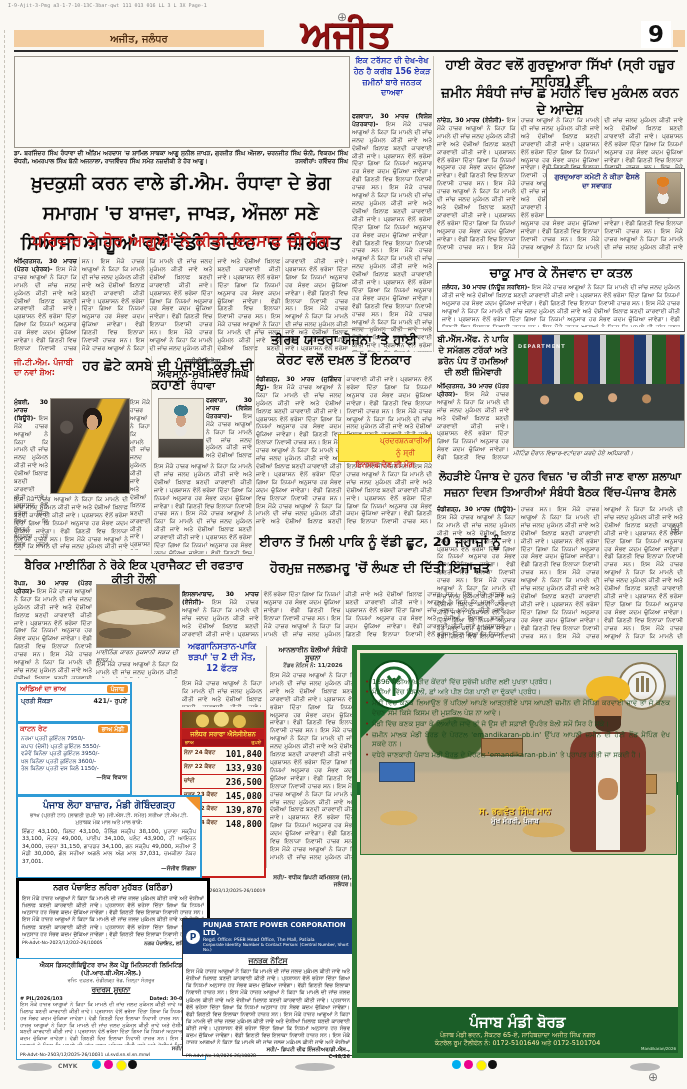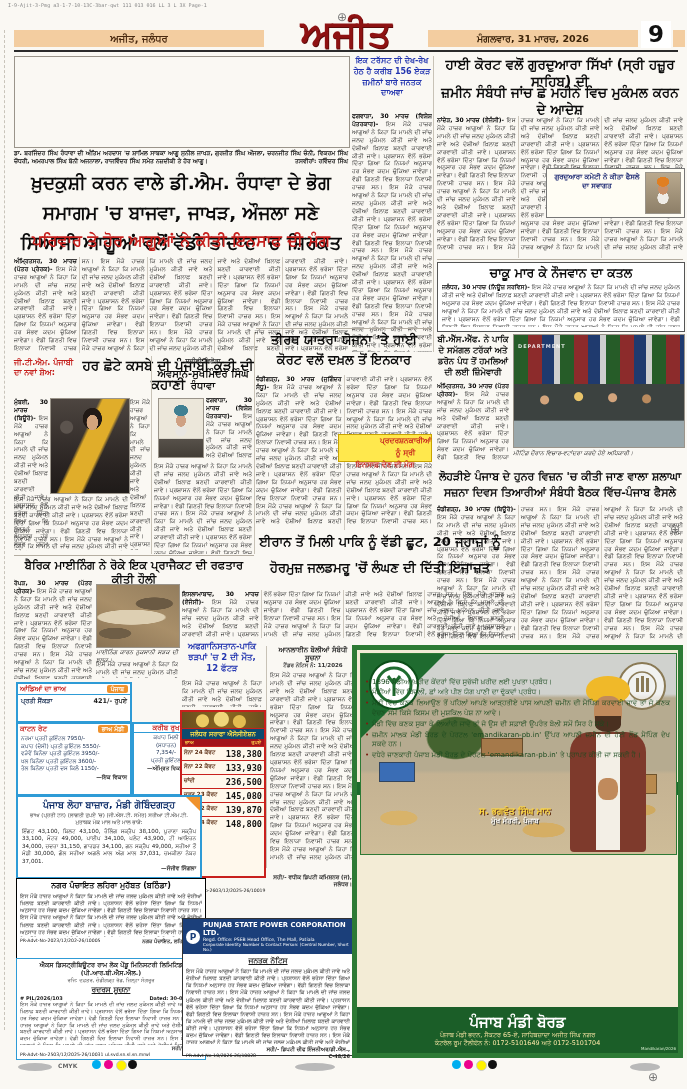--- a/index.html
+++ b/index.html
@@ -84,21 +84,21 @@
   .truck{position:absolute;border:1px solid rgba(40,30,10,.5);}
   .glabel{position:absolute;font-size:5px;letter-spacing:1px;color:rgba(255,255,255,.85);font-weight:bold;}
   
   .mbox{border:2px solid #2e9bd6;background:#fff;}
   .mhead{display:flex;justify-content:space-between;align-items:center;padding:1px 2px;}
   .mtitle{font-size:7px;font-weight:bold;color:#c51f1c;}
   .mtag{background:#f0922c;color:#fff;font-size:6px;font-weight:bold;padding:0 4px;border-radius:2px;}
   .mline{font-size:5.6px;line-height:1.35;color:#13294d;}
   
   .gold{border:2px solid #c8201d;background:#fff8ec;}
-  .goldtitle{background:#0c4a6e;color:#ffe24a;font-size:6.4px;font-weight:bold;text-align:center;padding:1px 0;}
+  .goldtitle{background:#b91c1c;color:#ffe24a;font-size:6.4px;font-weight:bold;text-align:center;padding:1px 0;}
   .goldsub{display:flex;justify-content:space-between;background:#a3131a;color:#ffd34d;font-size:5px;font-weight:bold;padding:0 3px;}
   .grow{display:flex;justify-content:space-between;border-top:1px solid #c8201d;padding:1.5px 2px;}
   .gl{font-size:5.6px;color:#5a2c12;font-weight:bold;}
   .gv{font-size:8.6px;font-weight:bold;color:#111;font-family:"DejaVu Sans Mono","Liberation Mono",monospace;}
   
   .notice{border:1px solid #555;background:#fff;padding:2px 3px;}
   .nhead{font-size:8px;font-weight:bold;text-align:center;color:#0a0a0a;}
   .nsub{font-size:6px;font-weight:bold;text-align:center;}
   .pr{font-size:4.6px;color:#222;}
   
@@ -119,21 +119,20 @@
 <div class="page">
 
   <div class="ab" style="left:8px;top:2px;width:520px;height:7px;font-size:5px;color:#888;font-family:'DejaVu Sans Mono',monospace;">I-9-Ajit-3-Pmg a3-1-7-10-13C-3bar-qwt   111 013 016   LL 3 L 3X   Page-1</div>
   <div class="reg" style="left:337px;top:10px;">⊕</div>
   <div class="reg" style="left:670px;top:522px;">⊕</div>
   <div class="reg" style="left:648px;top:1070px;">⊕</div>
   <div class="ab" style="left:4px;top:30px;width:1px;height:1000px;border-left:1px dashed #c9c4ba;"></div>
 
   <div class="ab peach" style="left:14px;top:30px;width:250px;height:17px;text-align:center;font-size:10px;font-weight:bold;color:#4a2a10;line-height:17px;">ਅਜੀਤ, ਜਲੰਧਰ</div>
   <div class="ab" style="left:268px;top:12px;width:156px;height:40px;text-align:center;font-size:37px;font-weight:900;color:#8e1212;text-shadow:0.6px 0.6px 0 #5c0a0a;">ਅਜੀਤ</div>
-  <div class="ab peach" style="left:428px;top:30px;width:210px;height:17px;text-align:center;font-size:9.5px;font-weight:bold;color:#3a2208;line-height:17px;">ਮੰਗਲਵਾਰ, 31 ਮਾਰਚ, 2026</div>
   <div class="ab" style="left:641px;top:21px;width:30px;height:27px;background:#fff;text-align:center;font-size:23px;font-weight:bold;color:#111;line-height:27px;">9</div>
   <div class="ab peach" style="left:673px;top:30px;width:12px;height:17px;"></div>
   <div class="ab" style="left:14px;top:50px;width:664px;height:2px;background:#2b2b2b;"></div>
 
   <div class="ab ph ph-group" style="left:14px;top:56px;width:334px;height:90px;"></div>
   <div class="ab cap" style="left:14px;top:149px;width:334px;height:17px;"><span>ਡਾ. ਬਰਜਿੰਦਰ ਸਿੰਘ ਰੰਧਾਵਾ ਦੀ ਅੰਤਿਮ ਅਰਦਾਸ 'ਚ ਸ਼ਾਮਿਲ ਸਾਬਕਾ ਆਗੂ ਸੁਨੀਲ ਜਾਖੜ, ਗੁਰਜੀਤ ਸਿੰਘ ਔਜਲਾ, ਚਰਨਜੀਤ ਸਿੰਘ ਚੰਨੀ, ਵਿਕਰਮ ਸਿੰਘ ਚੌਧਰੀ, ਅਮਰਪਾਲ ਸਿੰਘ ਬੋਨੀ ਅਜਨਾਲਾ, ਰਾਜਵਿੰਦਰ ਸਿੰਘ ਸਮੇਤ ਨਜ਼ਦੀਕੀ ਤੇ ਹੋਰ ਆਗੂ।</span> <span style="float:right">ਤਸਵੀਰਾਂ: ਰਵਿੰਦਰ ਸਿੰਘ</span></div>
   <div class="ab hl" style="left:14px;top:168px;width:334px;height:60px;font-size:18.5px;line-height:30px;">ਖ਼ੁਦਕੁਸ਼ੀ ਕਰਨ ਵਾਲੇ ਡੀ.ਐਮ. ਰੰਧਾਵਾ ਦੇ ਭੋਗ ਸਮਾਗਮ 'ਚ ਬਾਜਵਾ, ਜਾਖੜ, ਔਜਲਾ ਸਣੇ ਸਿਆਸੀ ਆਗੂਆਂ ਵਲੋਂ ਵੱਡੀ ਤਾਦਾਦ 'ਚ ਸ਼ਿਰਕਤ</div>
   <div class="ab hl red" style="left:14px;top:231px;width:334px;height:22px;font-size:16px;">ਪਰਿਵਾਰ ਤੇ ਹੋਰ ਆਗੂਆਂ ਨੇ ਕੀਤੀ ਇਨਸਾਫ ਦੀ ਮੰਗ</div>
   <div class="ab t cols5" style="left:14px;top:257px;width:334px;height:96px;"><b>ਅੰਮ੍ਰਿਤਸਰ, 30 ਮਾਰਚ (ਪੱਤਰ ਪ੍ਰੇਰਕ)-</b> <span>ਇਸ ਮੌਕੇ ਹਾਜ਼ਰ ਆਗੂਆਂ ਨੇ ਕਿਹਾ ਕਿ ਮਾਮਲੇ ਦੀ ਜਾਂਚ ਜਲਦ ਮੁਕੰਮਲ ਕੀਤੀ ਜਾਵੇ ਅਤੇ ਦੋਸ਼ੀਆਂ ਖ਼ਿਲਾਫ਼ ਬਣਦੀ ਕਾਰਵਾਈ ਕੀਤੀ ਜਾਵੇ। ਪ੍ਰਸ਼ਾਸਨ ਵੱਲੋਂ ਭਰੋਸਾ ਦਿੱਤਾ ਗਿਆ ਕਿ ਨਿਯਮਾਂ ਅਨੁਸਾਰ ਹਰ ਸੰਭਵ ਕਦਮ ਚੁੱਕਿਆ ਜਾਵੇਗਾ। ਵੱਡੀ ਗਿਣਤੀ ਵਿਚ ਇਲਾਕਾ ਨਿਵਾਸੀ ਹਾਜ਼ਰ ਸਨ। ਇਸ ਮੌਕੇ ਹਾਜ਼ਰ ਆਗੂਆਂ ਨੇ ਕਿਹਾ ਕਿ ਮਾਮਲੇ ਦੀ ਜਾਂਚ ਜਲਦ ਮੁਕੰਮਲ ਕੀਤੀ ਜਾਵੇ ਅਤੇ ਦੋਸ਼ੀਆਂ ਖ਼ਿਲਾਫ਼ ਬਣਦੀ ਕਾਰਵਾਈ ਕੀਤੀ ਜਾਵੇ। ਪ੍ਰਸ਼ਾਸਨ ਵੱਲੋਂ ਭਰੋਸਾ ਦਿੱਤਾ ਗਿਆ ਕਿ ਨਿਯਮਾਂ ਅਨੁਸਾਰ ਹਰ ਸੰਭਵ ਕਦਮ ਚੁੱਕਿਆ ਜਾਵੇਗਾ। ਵੱਡੀ ਗਿਣਤੀ ਵਿਚ ਇਲਾਕਾ ਨਿਵਾਸੀ ਹਾਜ਼ਰ ਸਨ। ਇਸ ਮੌਕੇ ਹਾਜ਼ਰ ਆਗੂਆਂ ਨੇ ਕਿਹਾ ਕਿ ਮਾਮਲੇ ਦੀ ਜਾਂਚ ਜਲਦ ਮੁਕੰਮਲ ਕੀਤੀ ਜਾਵੇ ਅਤੇ ਦੋਸ਼ੀਆਂ ਖ਼ਿਲਾਫ਼ ਬਣਦੀ ਕਾਰਵਾਈ ਕੀਤੀ ਜਾਵੇ। ਪ੍ਰਸ਼ਾਸਨ ਵੱਲੋਂ ਭਰੋਸਾ ਦਿੱਤਾ ਗਿਆ ਕਿ ਨਿਯਮਾਂ ਅਨੁਸਾਰ ਹਰ ਸੰਭਵ ਕਦਮ ਚੁੱਕਿਆ ਜਾਵੇਗਾ। ਵੱਡੀ ਗਿਣਤੀ ਵਿਚ ਇਲਾਕਾ ਨਿਵਾਸੀ ਹਾਜ਼ਰ ਸਨ। ਇਸ ਮੌਕੇ ਹਾਜ਼ਰ ਆਗੂਆਂ ਨੇ ਕਿਹਾ ਕਿ ਮਾਮਲੇ ਦੀ ਜਾਂਚ ਜਲਦ ਮੁਕੰਮਲ ਕੀਤੀ ਜਾਵੇ ਅਤੇ ਦੋਸ਼ੀਆਂ ਖ਼ਿਲਾਫ਼ ਬਣਦੀ ਕਾਰਵਾਈ ਕੀਤੀ ਜਾਵੇ। ਪ੍ਰਸ਼ਾਸਨ ਵੱਲੋਂ ਭਰੋਸਾ ਦਿੱਤਾ ਗਿਆ ਕਿ ਨਿਯਮਾਂ ਅਨੁਸਾਰ ਹਰ ਸੰਭਵ ਕਦਮ ਚੁੱਕਿਆ ਜਾਵੇਗਾ। ਵੱਡੀ ਗਿਣਤੀ ਵਿਚ ਇਲਾਕਾ ਨਿਵਾਸੀ ਹਾਜ਼ਰ ਸਨ। ਇਸ ਮੌਕੇ ਹਾਜ਼ਰ ਆਗੂਆਂ ਨੇ ਕਿਹਾ ਕਿ ਮਾਮਲੇ ਦੀ ਜਾਂਚ ਜਲਦ ਮੁਕੰਮਲ ਕੀਤੀ ਜਾਵੇ ਅਤੇ ਦੋਸ਼ੀਆਂ ਖ਼ਿਲਾਫ਼ ਬਣਦੀ ਕਾਰਵਾਈ ਕੀਤੀ ਜਾਵੇ। ਪ੍ਰਸ਼ਾਸਨ ਵੱਲੋਂ ਭਰੋਸਾ ਦਿੱਤਾ ਗਿਆ ਕਿ ਨਿਯਮਾਂ ਅਨੁਸਾਰ ਹਰ ਸੰਭਵ ਕਦਮ ਚੁੱਕਿਆ ਜਾਵੇਗਾ। ਵੱਡੀ ਗਿਣਤੀ ਵਿਚ ਇਲਾਕਾ ਨਿਵਾਸੀ ਹਾਜ਼ਰ ਸਨ। ਇਸ ਮੌਕੇ ਹਾਜ਼ਰ ਆਗੂਆਂ ਨੇ ਕਿਹਾ ਕਿ ਮਾਮਲੇ ਦੀ ਜਾਂਚ ਜਲਦ ਮੁਕੰਮਲ ਕੀਤੀ ਜਾਵੇ ਅਤੇ ਦੋਸ਼ੀਆਂ ਖ਼ਿਲਾਫ਼ ਬਣਦੀ ਕਾਰਵਾਈ ਕੀਤੀ ਜਾਵੇ। ਪ੍ਰਸ਼ਾਸਨ ਵੱਲੋਂ ਭਰੋਸਾ ਦਿੱਤਾ ਗਿਆ ਕਿ ਨਿਯਮਾਂ ਅਨੁਸਾਰ ਹਰ ਸੰਭਵ ਕਦਮ ਚੁੱਕਿਆ ਜਾਵੇਗਾ। ਵੱਡੀ ਗਿਣਤੀ ਵਿਚ ਇਲਾਕਾ ਨਿਵਾਸੀ ਹਾਜ਼ਰ ਸਨ। ਇਸ ਮੌਕੇ ਹਾਜ਼ਰ ਆਗੂਆਂ ਨੇ ਕਿਹਾ ਕਿ ਮਾਮਲੇ ਦੀ ਜਾਂਚ ਜਲਦ ਮੁਕੰਮਲ ਕੀਤੀ ਜਾਵੇ ਅਤੇ ਦੋਸ਼ੀਆਂ ਖ਼ਿਲਾਫ਼ ਬਣਦੀ ਕਾਰਵਾਈ ਕੀਤੀ ਜਾਵੇ। ਪ੍ਰਸ਼ਾਸਨ ਵੱਲੋਂ ਭਰੋਸਾ ਦਿੱਤਾ ਗਿਆ ਕਿ ਨਿਯਮਾਂ ਅਨੁਸਾਰ ਹਰ ਸੰਭਵ ਕਦਮ ਚੁੱਕਿਆ ਜਾਵੇਗਾ। ਵੱਡੀ ਗਿਣਤੀ ਵਿਚ ਇਲਾਕਾ ਨਿਵਾਸੀ ਹਾਜ਼ਰ ਸਨ।</span></div>
 
@@ -167,21 +166,21 @@
   <div class="ab ph ph-obit" style="left:158px;top:398px;width:44px;height:58px;"></div>
   <div class="ab t" style="left:206px;top:396px;width:46px;height:62px;"><b>ਫਗਵਾੜਾ, 30 ਮਾਰਚ (ਵਿਸ਼ੇਸ਼ ਪੱਤਰਕਾਰ)-</b> <span>ਇਸ ਮੌਕੇ ਹਾਜ਼ਰ ਆਗੂਆਂ ਨੇ ਕਿਹਾ ਕਿ ਮਾਮਲੇ ਦੀ ਜਾਂਚ ਜਲਦ ਮੁਕੰਮਲ ਕੀਤੀ ਜਾਵੇ ਅਤੇ ਦੋਸ਼ੀਆਂ ਖ਼ਿਲਾਫ਼ ਬਣਦੀ ਕਾਰਵਾਈ ਕੀਤੀ ਜਾਵੇ। ਪ੍ਰਸ਼ਾਸਨ ਵੱਲੋਂ ਭਰੋਸਾ ਦਿੱਤਾ ਗਿਆ ਕਿ ਨਿਯਮਾਂ ਅਨੁਸਾਰ ਹਰ ਸੰਭਵ ਕਦਮ ਚੁੱਕਿਆ ਜਾਵੇਗਾ। ਵੱਡੀ ਗਿਣਤੀ ਵਿਚ ਇਲਾਕਾ ਨਿਵਾਸੀ ਹਾਜ਼ਰ ਸਨ। ਇਸ ਮੌਕੇ ਹਾਜ਼ਰ ਆਗੂਆਂ ਨੇ ਕਿਹਾ ਕਿ ਮਾਮਲੇ ਦੀ ਜਾਂਚ ਜਲਦ ਮੁਕੰਮਲ ਕੀਤੀ ਜਾਵੇ ਅਤੇ ਦੋਸ਼ੀਆਂ ਖ਼ਿਲਾਫ਼ ਬਣਦੀ ਕਾਰਵਾਈ ਕੀਤੀ ਜਾਵੇ। ਪ੍ਰਸ਼ਾਸਨ ਵੱਲੋਂ ਭਰੋਸਾ ਦਿੱਤਾ ਗਿਆ ਕਿ ਨਿਯਮਾਂ ਅਨੁਸਾਰ ਹਰ ਸੰਭਵ ਕਦਮ ਚੁੱਕਿਆ ਜਾਵੇਗਾ। ਵੱਡੀ ਗਿਣਤੀ ਵਿਚ ਇਲਾਕਾ ਨਿਵਾਸੀ ਹਾਜ਼ਰ ਸਨ।</span></div>
   <div class="ab t" style="left:154px;top:462px;width:98px;height:92px;"><span>ਇਸ ਮੌਕੇ ਹਾਜ਼ਰ ਆਗੂਆਂ ਨੇ ਕਿਹਾ ਕਿ ਮਾਮਲੇ ਦੀ ਜਾਂਚ ਜਲਦ ਮੁਕੰਮਲ ਕੀਤੀ ਜਾਵੇ ਅਤੇ ਦੋਸ਼ੀਆਂ ਖ਼ਿਲਾਫ਼ ਬਣਦੀ ਕਾਰਵਾਈ ਕੀਤੀ ਜਾਵੇ। ਪ੍ਰਸ਼ਾਸਨ ਵੱਲੋਂ ਭਰੋਸਾ ਦਿੱਤਾ ਗਿਆ ਕਿ ਨਿਯਮਾਂ ਅਨੁਸਾਰ ਹਰ ਸੰਭਵ ਕਦਮ ਚੁੱਕਿਆ ਜਾਵੇਗਾ। ਵੱਡੀ ਗਿਣਤੀ ਵਿਚ ਇਲਾਕਾ ਨਿਵਾਸੀ ਹਾਜ਼ਰ ਸਨ। ਇਸ ਮੌਕੇ ਹਾਜ਼ਰ ਆਗੂਆਂ ਨੇ ਕਿਹਾ ਕਿ ਮਾਮਲੇ ਦੀ ਜਾਂਚ ਜਲਦ ਮੁਕੰਮਲ ਕੀਤੀ ਜਾਵੇ ਅਤੇ ਦੋਸ਼ੀਆਂ ਖ਼ਿਲਾਫ਼ ਬਣਦੀ ਕਾਰਵਾਈ ਕੀਤੀ ਜਾਵੇ। ਪ੍ਰਸ਼ਾਸਨ ਵੱਲੋਂ ਭਰੋਸਾ ਦਿੱਤਾ ਗਿਆ ਕਿ ਨਿਯਮਾਂ ਅਨੁਸਾਰ ਹਰ ਸੰਭਵ ਕਦਮ ਚੁੱਕਿਆ ਜਾਵੇਗਾ। ਵੱਡੀ ਗਿਣਤੀ ਵਿਚ ਇਲਾਕਾ ਨਿਵਾਸੀ ਹਾਜ਼ਰ ਸਨ। ਇਸ ਮੌਕੇ ਹਾਜ਼ਰ ਆਗੂਆਂ ਨੇ ਕਿਹਾ ਕਿ ਮਾਮਲੇ ਦੀ ਜਾਂਚ ਜਲਦ ਮੁਕੰਮਲ ਕੀਤੀ ਜਾਵੇ ਅਤੇ ਦੋਸ਼ੀਆਂ ਖ਼ਿਲਾਫ਼ ਬਣਦੀ ਕਾਰਵਾਈ ਕੀਤੀ ਜਾਵੇ। ਪ੍ਰਸ਼ਾਸਨ ਵੱਲੋਂ ਭਰੋਸਾ ਦਿੱਤਾ ਗਿਆ ਕਿ ਨਿਯਮਾਂ ਅਨੁਸਾਰ ਹਰ ਸੰਭਵ ਕਦਮ ਚੁੱਕਿਆ ਜਾਵੇਗਾ। ਵੱਡੀ ਗਿਣਤੀ ਵਿਚ ਇਲਾਕਾ ਨਿਵਾਸੀ ਹਾਜ਼ਰ ਸਨ। ਇਸ ਮੌਕੇ ਹਾਜ਼ਰ ਆਗੂਆਂ ਨੇ ਕਿਹਾ ਕਿ ਮਾਮਲੇ ਦੀ ਜਾਂਚ ਜਲਦ ਮੁਕੰਮਲ ਕੀਤੀ ਜਾਵੇ ਅਤੇ ਦੋਸ਼ੀਆਂ ਖ਼ਿਲਾਫ਼ ਬਣਦੀ ਕਾਰਵਾਈ ਕੀਤੀ ਜਾਵੇ। ਪ੍ਰਸ਼ਾਸਨ ਵੱਲੋਂ ਭਰੋਸਾ ਦਿੱਤਾ ਗਿਆ ਕਿ ਨਿਯਮਾਂ ਅਨੁਸਾਰ ਹਰ ਸੰਭਵ ਕਦਮ ਚੁੱਕਿਆ ਜਾਵੇਗਾ। ਵੱਡੀ ਗਿਣਤੀ ਵਿਚ ਇਲਾਕਾ ਨਿਵਾਸੀ ਹਾਜ਼ਰ ਸਨ।</span></div>
 
   <div class="ab vrule" style="left:254px;top:332px;height:222px;"></div>
   <div class="ab hrule" style="left:256px;top:328px;width:176px;"></div>
   <div class="ab hl" style="left:256px;top:332px;width:176px;height:20px;font-size:13px;">ਤੀਰਥ ਯਾਤਰਾ ਯੋਜਨਾ 'ਤੇ ਹਾਈ</div>
   <div class="ab hl" style="left:256px;top:352px;width:176px;height:20px;font-size:13px;">ਕੋਰਟ ਵਲੋਂ ਦਖ਼ਲ ਤੋਂ ਇਨਕਾਰ</div>
   <div class="ab t cols2" style="left:256px;top:375px;width:176px;height:155px;"><b>ਚੰਡੀਗੜ੍ਹ, 30 ਮਾਰਚ (ਜੁਗਿੰਦਰ ਸੰਧੂ)-</b> <span>ਇਸ ਮੌਕੇ ਹਾਜ਼ਰ ਆਗੂਆਂ ਨੇ ਕਿਹਾ ਕਿ ਮਾਮਲੇ ਦੀ ਜਾਂਚ ਜਲਦ ਮੁਕੰਮਲ ਕੀਤੀ ਜਾਵੇ ਅਤੇ ਦੋਸ਼ੀਆਂ ਖ਼ਿਲਾਫ਼ ਬਣਦੀ ਕਾਰਵਾਈ ਕੀਤੀ ਜਾਵੇ। ਪ੍ਰਸ਼ਾਸਨ ਵੱਲੋਂ ਭਰੋਸਾ ਦਿੱਤਾ ਗਿਆ ਕਿ ਨਿਯਮਾਂ ਅਨੁਸਾਰ ਹਰ ਸੰਭਵ ਕਦਮ ਚੁੱਕਿਆ ਜਾਵੇਗਾ। ਵੱਡੀ ਗਿਣਤੀ ਵਿਚ ਇਲਾਕਾ ਨਿਵਾਸੀ ਹਾਜ਼ਰ ਸਨ। ਇਸ ਮੌਕੇ ਹਾਜ਼ਰ ਆਗੂਆਂ ਨੇ ਕਿਹਾ ਕਿ ਮਾਮਲੇ ਦੀ ਜਾਂਚ ਜਲਦ ਮੁਕੰਮਲ ਕੀਤੀ ਜਾਵੇ ਅਤੇ ਦੋਸ਼ੀਆਂ ਖ਼ਿਲਾਫ਼ ਬਣਦੀ ਕਾਰਵਾਈ ਕੀਤੀ ਜਾਵੇ। ਪ੍ਰਸ਼ਾਸਨ ਵੱਲੋਂ ਭਰੋਸਾ ਦਿੱਤਾ ਗਿਆ ਕਿ ਨਿਯਮਾਂ ਅਨੁਸਾਰ ਹਰ ਸੰਭਵ ਕਦਮ ਚੁੱਕਿਆ ਜਾਵੇਗਾ। ਵੱਡੀ ਗਿਣਤੀ ਵਿਚ ਇਲਾਕਾ ਨਿਵਾਸੀ ਹਾਜ਼ਰ ਸਨ। ਇਸ ਮੌਕੇ ਹਾਜ਼ਰ ਆਗੂਆਂ ਨੇ ਕਿਹਾ ਕਿ ਮਾਮਲੇ ਦੀ ਜਾਂਚ ਜਲਦ ਮੁਕੰਮਲ ਕੀਤੀ ਜਾਵੇ ਅਤੇ ਦੋਸ਼ੀਆਂ ਖ਼ਿਲਾਫ਼ ਬਣਦੀ ਕਾਰਵਾਈ ਕੀਤੀ ਜਾਵੇ। ਪ੍ਰਸ਼ਾਸਨ ਵੱਲੋਂ ਭਰੋਸਾ ਦਿੱਤਾ ਗਿਆ ਕਿ ਨਿਯਮਾਂ ਅਨੁਸਾਰ ਹਰ ਸੰਭਵ ਕਦਮ ਚੁੱਕਿਆ ਜਾਵੇਗਾ। ਵੱਡੀ ਗਿਣਤੀ ਵਿਚ ਇਲਾਕਾ ਨਿਵਾਸੀ ਹਾਜ਼ਰ ਸਨ। ਇਸ ਮੌਕੇ ਹਾਜ਼ਰ ਆਗੂਆਂ ਨੇ ਕਿਹਾ ਕਿ ਮਾਮਲੇ ਦੀ ਜਾਂਚ ਜਲਦ ਮੁਕੰਮਲ ਕੀਤੀ ਜਾਵੇ ਅਤੇ ਦੋਸ਼ੀਆਂ ਖ਼ਿਲਾਫ਼ ਬਣਦੀ ਕਾਰਵਾਈ ਕੀਤੀ ਜਾਵੇ। ਪ੍ਰਸ਼ਾਸਨ ਵੱਲੋਂ ਭਰੋਸਾ ਦਿੱਤਾ ਗਿਆ ਕਿ ਨਿਯਮਾਂ ਅਨੁਸਾਰ ਹਰ ਸੰਭਵ ਕਦਮ ਚੁੱਕਿਆ ਜਾਵੇਗਾ। ਵੱਡੀ ਗਿਣਤੀ ਵਿਚ ਇਲਾਕਾ ਨਿਵਾਸੀ ਹਾਜ਼ਰ ਸਨ। ਇਸ ਮੌਕੇ ਹਾਜ਼ਰ ਆਗੂਆਂ ਨੇ ਕਿਹਾ ਕਿ ਮਾਮਲੇ ਦੀ ਜਾਂਚ ਜਲਦ ਮੁਕੰਮਲ ਕੀਤੀ ਜਾਵੇ ਅਤੇ ਦੋਸ਼ੀਆਂ ਖ਼ਿਲਾਫ਼ ਬਣਦੀ ਕਾਰਵਾਈ ਕੀਤੀ ਜਾਵੇ। ਪ੍ਰਸ਼ਾਸਨ ਵੱਲੋਂ ਭਰੋਸਾ ਦਿੱਤਾ ਗਿਆ ਕਿ ਨਿਯਮਾਂ ਅਨੁਸਾਰ ਹਰ ਸੰਭਵ ਕਦਮ ਚੁੱਕਿਆ ਜਾਵੇਗਾ। ਵੱਡੀ ਗਿਣਤੀ ਵਿਚ ਇਲਾਕਾ ਨਿਵਾਸੀ ਹਾਜ਼ਰ ਸਨ। ਇਸ ਮੌਕੇ ਹਾਜ਼ਰ ਆਗੂਆਂ ਨੇ ਕਿਹਾ ਕਿ ਮਾਮਲੇ ਦੀ ਜਾਂਚ ਜਲਦ ਮੁਕੰਮਲ ਕੀਤੀ ਜਾਵੇ ਅਤੇ ਦੋਸ਼ੀਆਂ ਖ਼ਿਲਾਫ਼ ਬਣਦੀ ਕਾਰਵਾਈ ਕੀਤੀ ਜਾਵੇ। ਪ੍ਰਸ਼ਾਸਨ ਵੱਲੋਂ ਭਰੋਸਾ ਦਿੱਤਾ ਗਿਆ ਕਿ ਨਿਯਮਾਂ ਅਨੁਸਾਰ ਹਰ ਸੰਭਵ ਕਦਮ ਚੁੱਕਿਆ ਜਾਵੇਗਾ। ਵੱਡੀ ਗਿਣਤੀ ਵਿਚ ਇਲਾਕਾ ਨਿਵਾਸੀ ਹਾਜ਼ਰ ਸਨ। ਇਸ ਮੌਕੇ ਹਾਜ਼ਰ ਆਗੂਆਂ ਨੇ ਕਿਹਾ ਕਿ ਮਾਮਲੇ ਦੀ ਜਾਂਚ ਜਲਦ ਮੁਕੰਮਲ ਕੀਤੀ ਜਾਵੇ ਅਤੇ ਦੋਸ਼ੀਆਂ ਖ਼ਿਲਾਫ਼ ਬਣਦੀ ਕਾਰਵਾਈ ਕੀਤੀ ਜਾਵੇ। ਪ੍ਰਸ਼ਾਸਨ ਵੱਲੋਂ ਭਰੋਸਾ ਦਿੱਤਾ ਗਿਆ ਕਿ ਨਿਯਮਾਂ ਅਨੁਸਾਰ ਹਰ ਸੰਭਵ ਕਦਮ ਚੁੱਕਿਆ ਜਾਵੇਗਾ। ਵੱਡੀ ਗਿਣਤੀ ਵਿਚ ਇਲਾਕਾ ਨਿਵਾਸੀ ਹਾਜ਼ਰ ਸਨ।</span></div>
   <div class="ab" style="left:338px;top:434px;width:92px;height:26px;background:#ffe84d;border:1px solid #caa400;text-align:center;">
-    <div style="font-size:7.5px;font-weight:bold;color:#c51f1c;line-height:12px;padding-left:41px;">ਪ੍ਰਦਰਸ਼ਨਕਾਰੀਆਂ ਨੂੰ ਸ੍ਰੀ</div>
+    <div style="font-size:7.5px;font-weight:normal;color:#c51f1c;line-height:12px;padding-left:41px;">ਪ੍ਰਦਰਸ਼ਨਕਾਰੀਆਂ ਨੂੰ ਸ੍ਰੀ</div>
     <div style="font-size:7.5px;font-weight:bold;color:#c51f1c;line-height:12px;">ਇਨਸਾਫ਼ ਦੇਣ ਦੀ ਮੰਗ</div>
   </div>
 
   <div class="ab hl" style="left:437px;top:334px;width:72px;height:44px;font-size:8.5px;line-height:1.3;">ਬੀ.ਐੱਸ.ਐੱਫ. ਨੇ ਪਾਕਿ ਦੇ ਸਮੱਗਲ ਟਰੱਕਾਂ ਅਤੇ ਡਰੋਨ ਪੰਧ ਤੋਂ ਹਮਲਿਆਂ ਦੀ ਲਈ ਜ਼ਿੰਮੇਵਾਰੀ</div>
   <div class="ab t" style="left:437px;top:382px;width:72px;height:78px;"><b>ਅੰਮ੍ਰਿਤਸਰ, 30 ਮਾਰਚ (ਪੱਤਰ ਪ੍ਰੇਰਕ)-</b> <span>ਇਸ ਮੌਕੇ ਹਾਜ਼ਰ ਆਗੂਆਂ ਨੇ ਕਿਹਾ ਕਿ ਮਾਮਲੇ ਦੀ ਜਾਂਚ ਜਲਦ ਮੁਕੰਮਲ ਕੀਤੀ ਜਾਵੇ ਅਤੇ ਦੋਸ਼ੀਆਂ ਖ਼ਿਲਾਫ਼ ਬਣਦੀ ਕਾਰਵਾਈ ਕੀਤੀ ਜਾਵੇ। ਪ੍ਰਸ਼ਾਸਨ ਵੱਲੋਂ ਭਰੋਸਾ ਦਿੱਤਾ ਗਿਆ ਕਿ ਨਿਯਮਾਂ ਅਨੁਸਾਰ ਹਰ ਸੰਭਵ ਕਦਮ ਚੁੱਕਿਆ ਜਾਵੇਗਾ। ਵੱਡੀ ਗਿਣਤੀ ਵਿਚ ਇਲਾਕਾ ਨਿਵਾਸੀ ਹਾਜ਼ਰ ਸਨ। ਇਸ ਮੌਕੇ ਹਾਜ਼ਰ ਆਗੂਆਂ ਨੇ ਕਿਹਾ ਕਿ ਮਾਮਲੇ ਦੀ ਜਾਂਚ ਜਲਦ ਮੁਕੰਮਲ ਕੀਤੀ ਜਾਵੇ ਅਤੇ ਦੋਸ਼ੀਆਂ ਖ਼ਿਲਾਫ਼ ਬਣਦੀ ਕਾਰਵਾਈ ਕੀਤੀ ਜਾਵੇ। ਪ੍ਰਸ਼ਾਸਨ ਵੱਲੋਂ ਭਰੋਸਾ ਦਿੱਤਾ ਗਿਆ ਕਿ ਨਿਯਮਾਂ ਅਨੁਸਾਰ ਹਰ ਸੰਭਵ ਕਦਮ ਚੁੱਕਿਆ ਜਾਵੇਗਾ। ਵੱਡੀ ਗਿਣਤੀ ਵਿਚ ਇਲਾਕਾ ਨਿਵਾਸੀ ਹਾਜ਼ਰ ਸਨ। ਇਸ ਮੌਕੇ ਹਾਜ਼ਰ ਆਗੂਆਂ ਨੇ ਕਿਹਾ ਕਿ ਮਾਮਲੇ ਦੀ ਜਾਂਚ ਜਲਦ ਮੁਕੰਮਲ ਕੀਤੀ ਜਾਵੇ ਅਤੇ ਦੋਸ਼ੀਆਂ ਖ਼ਿਲਾਫ਼ ਬਣਦੀ ਕਾਰਵਾਈ ਕੀਤੀ ਜਾਵੇ। ਪ੍ਰਸ਼ਾਸਨ ਵੱਲੋਂ ਭਰੋਸਾ ਦਿੱਤਾ ਗਿਆ ਕਿ ਨਿਯਮਾਂ ਅਨੁਸਾਰ ਹਰ ਸੰਭਵ ਕਦਮ ਚੁੱਕਿਆ ਜਾਵੇਗਾ। ਵੱਡੀ ਗਿਣਤੀ ਵਿਚ ਇਲਾਕਾ ਨਿਵਾਸੀ ਹਾਜ਼ਰ ਸਨ।</span></div>
   <div class="ab ph ph-meeting" style="left:513px;top:334px;width:170px;height:112px;">
     <span class="glabel" style="left:4px;top:8px;">DEPARTMENT</span>
   </div>
   <div class="ab cap" style="left:513px;top:449px;width:170px;height:9px;font-weight:normal;font-style:italic;">ਮੀਟਿੰਗ ਦੌਰਾਨ ਵਿਚਾਰ-ਵਟਾਂਦਰਾ ਕਰਦੇ ਹੋਏ ਅਧਿਕਾਰੀ।</div>
 
@@ -233,42 +232,32 @@
     <div style="padding:1px 3px;">
         <div class="mline">ਨਰਮਾ ਪ੍ਰਤੀ ਕੁਇੰਟਲ 7950/-</div>
         <div class="mline">ਕਪਾਹ (ਦੇਸੀ) ਪ੍ਰਤੀ ਕੁਇੰਟਲ 5550/-</div>
         <div class="mline">ਵੜੇਵੇਂ ਬਿਨੌਲਾ ਪ੍ਰਤੀ ਕੁਇੰਟਲ 3950/-</div>
         <div class="mline">ਖਲ ਬਿਨੌਲਾ ਪ੍ਰਤੀ ਕੁਇੰਟਲ 3600/-</div>
         <div class="mline">ਤੇਲ ਬਿਨੌਲਾ ਪ੍ਰਤੀ ਦਸ ਕਿਲੋ 1150/-</div>
       </div>
     <div style="text-align:right;font-size:5.6px;font-weight:bold;padding-right:3px;">—ਇਕ ਵਿਕਾਸ</div>
   </div>
 
-  <div class="ab mbox" style="left:132px;top:722px;width:64px;height:70px;">
-    <div class="mtitle" style="text-align:center;border-bottom:1px solid #2e9bd6;">ਕਰੀਬ ਰੁਖ</div>
-    <div style="padding:1px 2px;text-align:center;">
-        <div class="mline">ਕਪਾਹ ਮਿਲੀ</div>
-        <div class="mline">(ਸਧਾਰਨ)</div>
-        <div class="mline">7,354/-</div>
-        <div class="mline">ਪ੍ਰਤੀ ਕੁਇੰਟਲ</div>
-      </div>
-    <div style="text-align:center;font-size:5.4px;font-weight:bold;">—ਅੰਮ੍ਰਿਤ ਵਿਕਾਸ</div>
-  </div>
 
   <div class="ab gold" style="left:180px;top:710px;width:82px;height:164px;">
     <div class="ph ph-gold" style="height:16px;border:0;border-bottom:1px solid #c8201d;"></div>
     <div class="goldtitle">ਜਲੰਧਰ ਸਰਾਫਾ ਐਸੋਸੀਏਸ਼ਨ</div>
     <div class="goldsub">
       <span>ਭਾਅ</span>
       <span>ਰੁਪਏ</span>
     </div>
     <div>
         <div class="grow">
           <span class="gl">ਸੋਨਾ 24 ਕੈਰਟ</span>
-          <span class="gv">138,380</span>
+          <span class="gv">101,840</span>
         </div>
         <div class="grow">
           <span class="gl">ਸੋਨਾ 22 ਕੈਰਟ</span>
           <span class="gv">133,930</span>
         </div>
         <div class="grow">
           <span class="gl">ਚਾਂਦੀ</span>
           <span class="gv">236,500</span>
         </div>
         <div class="grow">
@@ -287,21 +276,21 @@
   </div>
 
   <div class="ab mbox" style="left:16px;top:795px;width:182px;height:80px;">
     <div style="position:absolute;right:0;top:0;width:0;height:0;border-left:14px solid transparent;border-top:14px solid #f0922c;"></div>
     <div style="text-align:center;font-size:9.5px;font-weight:bold;color:#0a2a66;padding-top:2px;">ਪੰਜਾਬ ਲੋਹਾ ਬਾਜ਼ਾਰ, ਮੰਡੀ ਗੋਬਿੰਦਗੜ੍ਹ</div>
     <div style="font-size:5.4px;text-align:center;color:#333;padding:1px 4px;">ਭਾਅ (ਪ੍ਰਤੀ ਟਨ) (ਲਾਗਤੀ ਰੁਪਏ 'ਚ) (ਜੀ.ਐਸ.ਟੀ. ਸਮੇਤ) ਸਰੀਆ ਟੀ.ਐਮ.ਟੀ. ਮੁਤਾਬਕ ਮੋਕ ਮਾਲ ਅਤੇ ਮਾਲ ਭਾੜੇ:</div>
     <div class="t" style="padding:1px 4px;height:36px;font-size:5.6px;">ਇੰਗਟ 43,100, ਬਿਲਟ 43,100, ਰੋਲਿੰਗ ਸਕ੍ਰੈਪ 38,100, ਪੁਰਾਣਾ ਸਕ੍ਰੈਪ 33,100, ਮੋਟਰ 49,000, ਪਾਈਪ 34,100, ਪਲੇਟ 43,900, ਟੀ ਆਇਰਨ 34,000, ਚਦਰਾ 31,150, ਗਾਰਡਰ 34,100, ਗਨ ਸਕ੍ਰੈਪ 49,000, ਸਰੀਆ ਤੋਂ ਮੰਡੀ 30,000, ਗੋਲ ਸਰੀਆ ਅਗਲੇ ਮਾਲ ਅੰਗ ਮਾਲ 37,031, ਚਮਕੀਲਾ ਨੰਬਰ 37,001.</div>
     <div style="text-align:right;font-size:5.6px;font-weight:bold;padding-right:4px;">—ਸੰਜੀਵ ਸਿੰਗਲਾ</div>
   </div>
 
-  <div class="ab notice" style="left:16px;top:878px;width:182px;height:76px;border:1px solid #000000;">
+  <div class="ab notice" style="left:16px;top:878px;width:182px;height:76px;border:3px solid #000000;">
     <div class="nhead">ਨਗਰ ਪੰਚਾਇਤ ਲਹਿਰਾ ਮੁਹੱਬਤ (ਬਠਿੰਡਾ)</div>
     <div class="t" style="height:44px;margin-top:2px;font-size:5.4px;"><span>ਇਸ ਮੌਕੇ ਹਾਜ਼ਰ ਆਗੂਆਂ ਨੇ ਕਿਹਾ ਕਿ ਮਾਮਲੇ ਦੀ ਜਾਂਚ ਜਲਦ ਮੁਕੰਮਲ ਕੀਤੀ ਜਾਵੇ ਅਤੇ ਦੋਸ਼ੀਆਂ ਖ਼ਿਲਾਫ਼ ਬਣਦੀ ਕਾਰਵਾਈ ਕੀਤੀ ਜਾਵੇ। ਪ੍ਰਸ਼ਾਸਨ ਵੱਲੋਂ ਭਰੋਸਾ ਦਿੱਤਾ ਗਿਆ ਕਿ ਨਿਯਮਾਂ ਅਨੁਸਾਰ ਹਰ ਸੰਭਵ ਕਦਮ ਚੁੱਕਿਆ ਜਾਵੇਗਾ। ਵੱਡੀ ਗਿਣਤੀ ਵਿਚ ਇਲਾਕਾ ਨਿਵਾਸੀ ਹਾਜ਼ਰ ਸਨ। ਇਸ ਮੌਕੇ ਹਾਜ਼ਰ ਆਗੂਆਂ ਨੇ ਕਿਹਾ ਕਿ ਮਾਮਲੇ ਦੀ ਜਾਂਚ ਜਲਦ ਮੁਕੰਮਲ ਕੀਤੀ ਜਾਵੇ ਅਤੇ ਦੋਸ਼ੀਆਂ ਖ਼ਿਲਾਫ਼ ਬਣਦੀ ਕਾਰਵਾਈ ਕੀਤੀ ਜਾਵੇ। ਪ੍ਰਸ਼ਾਸਨ ਵੱਲੋਂ ਭਰੋਸਾ ਦਿੱਤਾ ਗਿਆ ਕਿ ਨਿਯਮਾਂ ਅਨੁਸਾਰ ਹਰ ਸੰਭਵ ਕਦਮ ਚੁੱਕਿਆ ਜਾਵੇਗਾ। ਵੱਡੀ ਗਿਣਤੀ ਵਿਚ ਇਲਾਕਾ ਨਿਵਾਸੀ ਹਾਜ਼ਰ ਸਨ। ਇਸ ਮੌਕੇ ਹਾਜ਼ਰ ਆਗੂਆਂ ਨੇ ਕਿਹਾ ਕਿ ਮਾਮਲੇ ਦੀ ਜਾਂਚ ਜਲਦ ਮੁਕੰਮਲ ਕੀਤੀ ਜਾਵੇ ਅਤੇ ਦੋਸ਼ੀਆਂ ਖ਼ਿਲਾਫ਼ ਬਣਦੀ ਕਾਰਵਾਈ ਕੀਤੀ ਜਾਵੇ। ਪ੍ਰਸ਼ਾਸਨ ਵੱਲੋਂ ਭਰੋਸਾ ਦਿੱਤਾ ਗਿਆ ਕਿ ਨਿਯਮਾਂ ਅਨੁਸਾਰ ਹਰ ਸੰਭਵ ਕਦਮ ਚੁੱਕਿਆ ਜਾਵੇਗਾ। ਵੱਡੀ ਗਿਣਤੀ ਵਿਚ ਇਲਾਕਾ ਨਿਵਾਸੀ ਹਾਜ਼ਰ ਸਨ। ਇਸ ਮੌਕੇ ਹਾਜ਼ਰ ਆਗੂਆਂ ਨੇ ਕਿਹਾ ਕਿ ਮਾਮਲੇ ਦੀ ਜਾਂਚ ਜਲਦ ਮੁਕੰਮਲ ਕੀਤੀ ਜਾਵੇ ਅਤੇ ਦੋਸ਼ੀਆਂ ਖ਼ਿਲਾਫ਼ ਬਣਦੀ ਕਾਰਵਾਈ ਕੀਤੀ ਜਾਵੇ। ਪ੍ਰਸ਼ਾਸਨ ਵੱਲੋਂ ਭਰੋਸਾ ਦਿੱਤਾ ਗਿਆ ਕਿ ਨਿਯਮਾਂ ਅਨੁਸਾਰ ਹਰ ਸੰਭਵ ਕਦਮ ਚੁੱਕਿਆ ਜਾਵੇਗਾ। ਵੱਡੀ ਗਿਣਤੀ ਵਿਚ ਇਲਾਕਾ ਨਿਵਾਸੀ ਹਾਜ਼ਰ ਸਨ।</span></div>
     <div style="display:flex;justify-content:space-between;margin-top:1px;">
       <span class="pr">PR-Advt-No-2023/12/202-26/10005</span>
       <span style="font-size:5.2px;font-weight:bold;">ਨਗਰ ਪੰਚਾਇਤ, ਲਹਿਰਾ ਮੁਹੱਬਤ</span>
     </div>
   </div>
 
   <div class="ab notice" style="left:16px;top:958px;width:182px;height:96px;border:1.5px solid #2e9bd6;">
     <div class="nsub" style="font-size:6.4px;">ਐਕਸ ਡਿਸਟ੍ਰੀਬਿਊਟਰ ਰਾਮ ਲੋਕ ਪੇਂਡੂ ਮਿਨਿਸਟਰੀ ਲਿਮਿਟਿਡ (ਪੀ.ਆਰ.ਬੀ.ਐਸ.ਐਲ.)</div>

